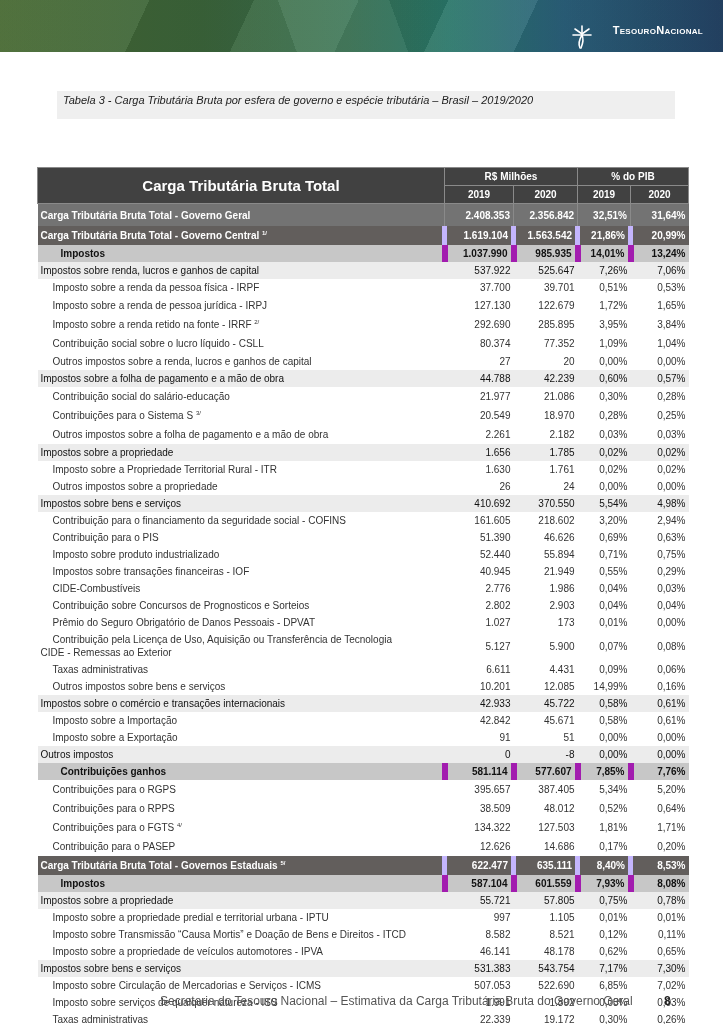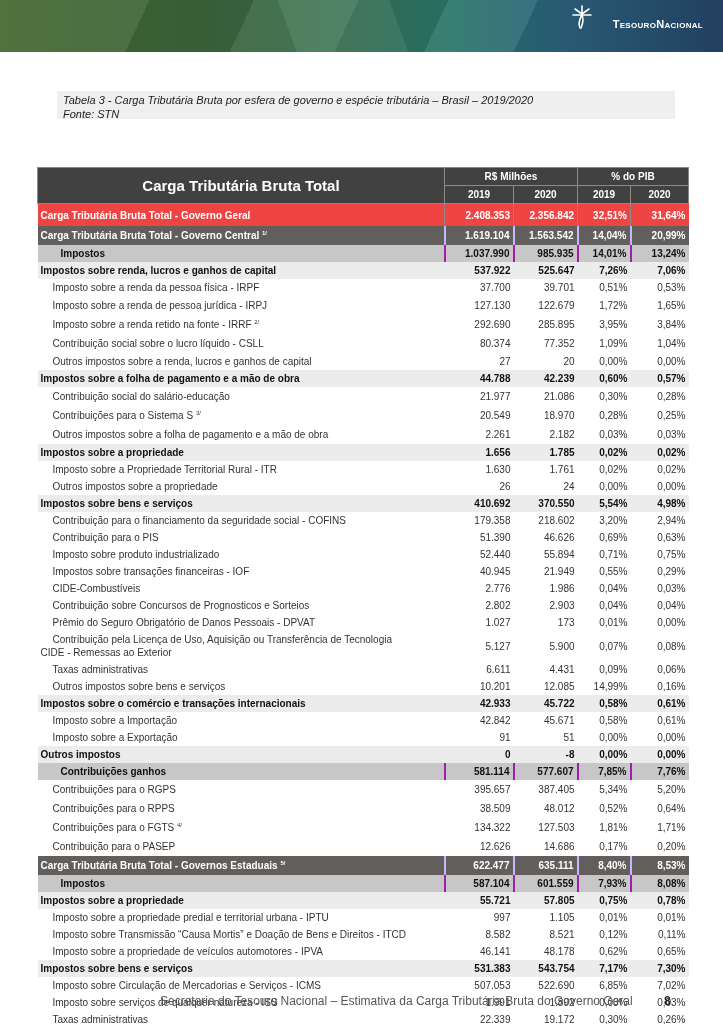--- a/index.html
+++ b/index.html
@@ -4,40 +4,40 @@
 <style>
   html, body { margin: 0; padding: 0; background: #ffffff; }
   body { width: 723px; height: 1024px; position: relative; overflow: hidden;
          font-family: "Liberation Sans", "DejaVu Sans", sans-serif; color: #222; }
   .banner { position: absolute; left: 0; top: 0; width: 723px; height: 52px;
     background:
       linear-gradient(115deg, rgba(255,255,255,0.06) 0 20%, rgba(0,0,0,0.08) 20% 34%, rgba(255,255,255,0.05) 34% 48%, rgba(0,0,0,0.06) 48% 60%, rgba(255,255,255,0.07) 60% 72%, rgba(0,0,0,0.07) 72% 100%),
       linear-gradient(70deg, rgba(0,0,0,0.05) 0 40%, rgba(255,255,255,0.06) 40% 55%, rgba(0,0,0,0.04) 55% 100%),
       linear-gradient(90deg, #4a6e34 0%, #3f6b3e 28%, #3a7454 48%, #2a7a6c 62%, #2d6581 78%, #26476a 100%);
   }
-  .logo { position: absolute; right: 20px; top: 4px; display: flex; align-items: flex-end; gap: 20px; color: #fff; }
+  .logo { position: absolute; right: 20px; top: 24px; display: flex; align-items: flex-start; gap: 20px; color: #fff; }
   .logo-mark { width: 22px; height: 26px; }
   .logo-text { font-size: 11px; font-weight: bold; letter-spacing: 0.3px; font-variant: small-caps; }
   .caption { position: absolute; left: 57px; top: 91px; width: 618px; height: 28px; background: #efefef;
     font-style: italic; font-size: 11px; line-height: 14px; padding: 2px 6px; box-sizing: border-box; color: #222; }
   .caption div { white-space: nowrap; }
   table.tb { position: absolute; left: 37px; top: 167px; width: 651px; border-collapse: collapse;
     font-size: 10px; table-layout: fixed; }
   table.tb td, table.tb th { padding: 0 3px; height: 17px; white-space: nowrap; overflow: hidden; }
   table.tb .num { text-align: right; }
   col.c0 { width: 407px; } col.c1 { width: 69px; } col.c2 { width: 64px; } col.c3 { width: 53px; } col.c4 { width: 58px; }
   tr.hdr th { background: #414141; color: #fff; font-weight: bold; border: 1px solid #8a8a8a; text-align: center; }
   tr.hdr th.title { font-size: 15px; }
-  tr.dark td { background: #ef4444; color: #fff; font-weight: bold; height: 22px; border-left: 1px solid #8a8a8a; }
+  tr.dark td { background: #737373; color: #fff; font-weight: bold; height: 22px; border-left: 1px solid #8a8a8a; }
   tr.dark td:first-child { border-left: none; }
-  tr.mid td { background: #625e5c; color: #fff; font-weight: bold; height: 19px; border-left: 2px solid #c4b5fd; }
+  tr.mid td { background: #625e5c; color: #fff; font-weight: bold; height: 19px; border-left: 5px solid #c4b5fd; }
   tr.mid td:first-child { border-left: none; }
-  tr.grey td { background: #c7c7c7; color: #111; font-weight: bold; border-left: 2px solid #a21caf; }
+  tr.grey td { background: #c7c7c7; color: #111; font-weight: bold; border-left: 6px solid #a21caf; }
   tr.grey td:first-child { border-left: none; padding-left: 23px; }
-  tr.sub td { background: #ececec; color: #111; font-weight: bold; }
+  tr.sub td { background: #ececec; color: #111; font-weight: normal; }
   tr.item td { background: #ffffff; color: #333; }
   tr.item td:first-child { padding-left: 15px; }
   tr.item.tall td { height: 19px; }
   tr.item.wrap td { height: 30px; }
   tr.item.wrap td:first-child { white-space: normal; line-height: 13px; padding-left: 3px; }
   .wrap-first { padding-left: 12px; }
   sup { font-size: 6px; vertical-align: super; line-height: 0; }
   .footer { position: absolute; left: 120px; top: 994px; font-size: 12px; color: #555; margin-left: 40px; }
   .page-num { position: absolute; left: 664px; top: 994px; font-size: 12px; color: #222; font-weight: bold; }
 </style>
@@ -54,21 +54,20 @@
         <path d="M11 11 C8 16 7 20 9 24"></path>
         <path d="M11 11 C13 15 12 19 10 24"></path>
       </g>
     </svg>
     <span class="logo-text">TesouroNacional</span>
   </div>
 </div>
 
 <div class="caption">
   <div>Tabela 3 - Carga Tributária Bruta por esfera de governo e espécie tributária – Brasil – 2019/2020</div>
-  <div>Fonte: STN</div>
 </div>
 
 <table class="tb">
   <colgroup>
       <col class="c0">
       <col class="c1">
       <col class="c2">
       <col class="c3">
       <col class="c4">
     </colgroup>
@@ -90,21 +89,21 @@
         <td><span>Carga Tributária Bruta Total - Governo Geral</span></td>
         <td class="num">2.408.353</td>
         <td class="num">2.356.842</td>
         <td class="num">32,51%</td>
         <td class="num">31,64%</td>
       </tr>
       <tr class="mid">
         <td><span>Carga Tributária Bruta Total - Governo Central</span> <sup>1/</sup></td>
         <td class="num">1.619.104</td>
         <td class="num">1.563.542</td>
-        <td class="num">14,04%</td>
+        <td class="num">21,86%</td>
         <td class="num">20,99%</td>
       </tr>
       <tr class="grey">
         <td><span>Impostos</span></td>
         <td class="num">1.037.990</td>
         <td class="num">985.935</td>
         <td class="num">14,01%</td>
         <td class="num">13,24%</td>
       </tr>
       <tr class="sub">
@@ -200,21 +199,21 @@
       </tr>
       <tr class="sub">
         <td><span>Impostos sobre bens e serviços</span></td>
         <td class="num">410.692</td>
         <td class="num">370.550</td>
         <td class="num">5,54%</td>
         <td class="num">4,98%</td>
       </tr>
       <tr class="item">
         <td><span>Contribuição para o financiamento da seguridade social - COFINS</span></td>
-        <td class="num">179.358</td>
+        <td class="num">161.605</td>
         <td class="num">218.602</td>
         <td class="num">3,20%</td>
         <td class="num">2,94%</td>
       </tr>
       <tr class="item">
         <td><span>Contribuição para o PIS</span></td>
         <td class="num">51.390</td>
         <td class="num">46.626</td>
         <td class="num">0,69%</td>
         <td class="num">0,63%</td>

